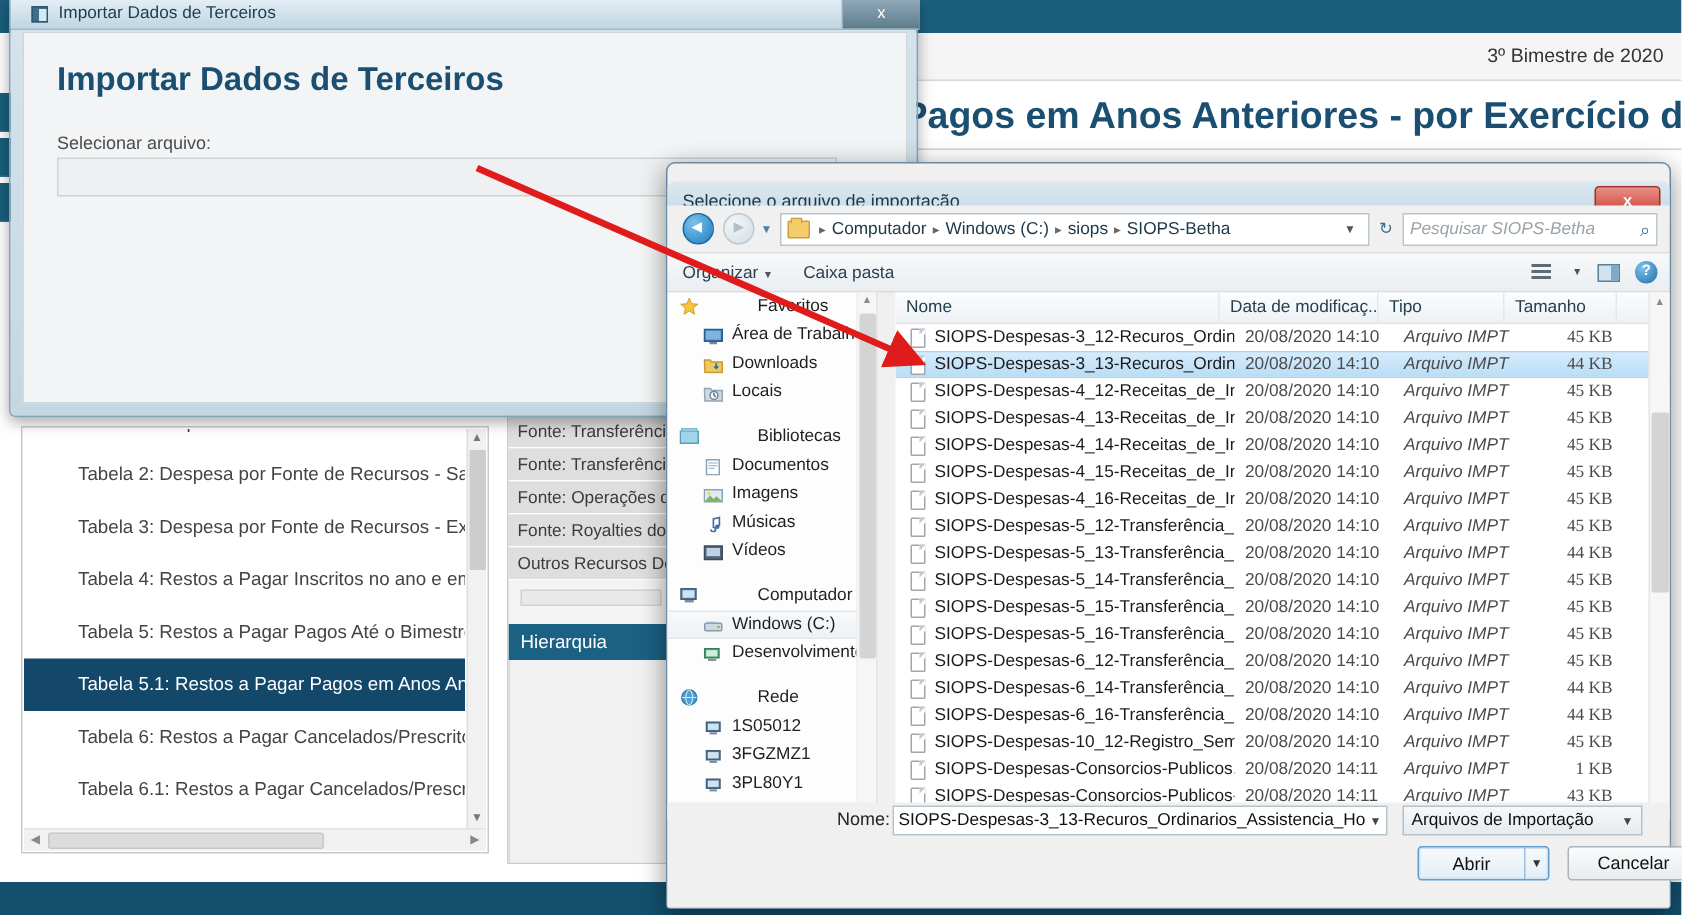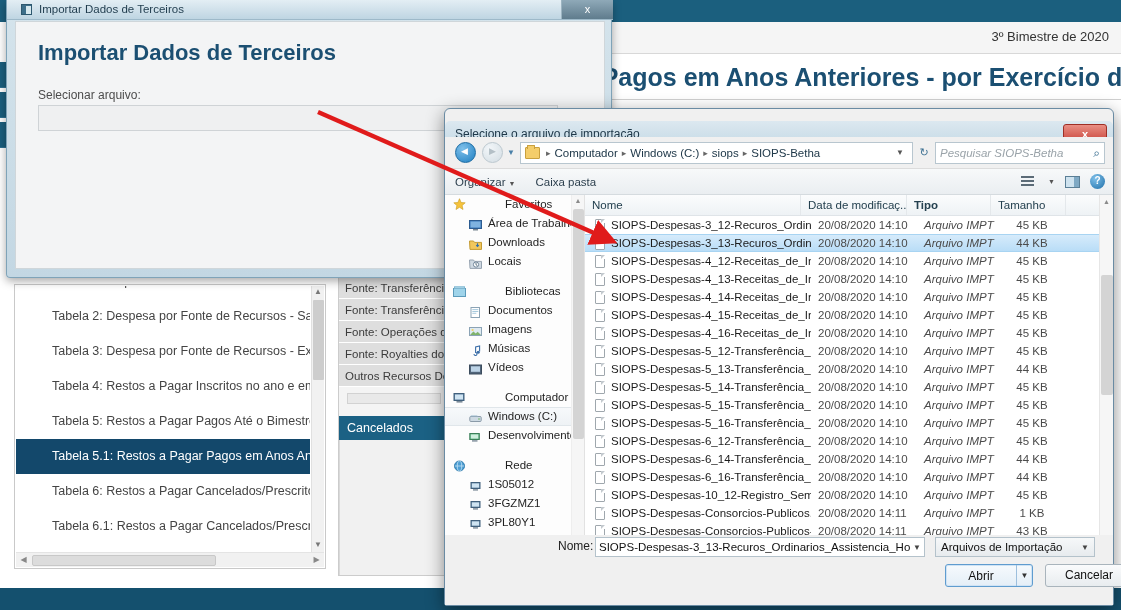--- a/index.html
+++ b/index.html
@@ -206,42 +206,42 @@
   .navitem { height:19px; line-height:19px; padding-left:24px; display:flex; align-items:center;}
   .navitem.sel { background: linear-gradient(to bottom,#f7f9fb,#eef2f5); border-top:1px solid #e0e6ea; border-bottom:1px solid #e0e6ea;}
   .navitem .ico { width:14px; height:12px; margin-right:5px; flex:0 0 14px;}
   .navspace { height:11px; }
 
   .fd-navscroll { position:absolute; left:126px; top:0; width:13px; height:100%; background:#f6f6f6; border-left:1px solid #eee;}
   .fd-navscroll .ar { height:13px; text-align:center; font-size:7px; color:#8a8a8a; line-height:12px;}
   .fd-navscroll .ar.bot { position:absolute; bottom:0; width:100%;}
   .fd-navscroll .thumb { position:absolute; left:1px; top:14px; width:11px; height:230px; background:#d4d4d4; border-radius:2px;}
 
-  .fd-list { position:absolute; left:140px; top:0; right:0; height:100%; background:#fff; overflow:hidden;}
+  .fd-list { position:absolute; left:152px; top:0; right:0; height:100%; background:#fff; overflow:hidden;}
   .lst-head {
     height:21px; background: linear-gradient(to bottom,#fbfcfd,#eef2f5);
     border-bottom:1px solid #dfe4e8; display:flex; font-size:11.5px; color:#24404f;
   }
   .lst-head div { line-height:21px; padding-left:7px; border-right:1px solid #e4e8eb; overflow:hidden; white-space:nowrap;}
   .col-name { width:216px; }
   .col-date { width:106px; }
-  .col-type { width:84px;font-weight:bold; }
+  .col-type { width:84px; }
   .col-size { width:75px; }
   .lst-rows { position:relative; }
   .frow { height:18px; display:flex; font-size:11.5px; color:#1b1b1b; align-items:center;}
   .frow.sel { background: linear-gradient(to bottom,#d6ebfb,#b9ddf7); border-top:1px solid #a8d4f2; border-bottom:1px solid #a8d4f2;}
   .fileicon {
     width:10px; height:13px; background:#fff; border:1px solid #9fa7ad; margin-left:10px; margin-right:6px;
     position:relative; flex:0 0 10px; border-radius:1px;
   }
   .fileicon::after{content:"";position:absolute;right:-1px;top:-1px;border-width:0 0 4px 4px;border-style:solid;border-color:transparent transparent #fff #c3c9ce;}
   .f-name { width:200px; white-space:nowrap; overflow:hidden; }
   .f-date { width:106px; padding-left:7px; color:#4b4b4b; white-space:nowrap;}
   .f-type { width:84px; padding-left:7px; color:#4b4b4b; white-space:nowrap;font-style:italic;}
-  .f-size { width:62px; text-align:center; color:#4b4b4b; white-space:nowrap;}
+  .f-size { width:62px; text-align:right; color:#4b4b4b; white-space:nowrap;font-family:Liberation Serif, serif;}
 
   .fd-listscroll { position:absolute; right:0; top:0; width:14px; height:100%; background:#f6f6f6; border-left:1px solid #e6e6e6;}
   .fd-listscroll .ar { height:14px; text-align:center; font-size:7px; color:#8a8a8a; line-height:13px;}
   .fd-listscroll .ar.bot { position:absolute; bottom:0; width:100%;}
   .fd-listscroll .thumb { position:absolute; left:1px; top:80px; width:12px; height:120px; background:#d4d4d4; border-radius:2px;}
 
   .fd-bottom { position:absolute; left:0; bottom:0; width:100%; height:70px; background:#f0f0f0;}
   .nome-lbl { position:absolute; left:113px; top:4px; font-size:12px; color:#222;}
   .nome-field {
     position:absolute; left:150px; top:2px; width:330px; height:20px;
@@ -333,21 +333,21 @@
       </div>
     </div>
 
     <div class="panel-mid">
       <div class="fonte-row">Fonte: Transferências</div>
       <div class="fonte-row">Fonte: Transferências</div>
       <div class="fonte-row">Fonte: Operações de</div>
       <div class="fonte-row">Fonte: Royalties do Pe</div>
       <div class="fonte-row">Outros Recursos Dest</div>
       <div class="mid-hscroll"></div>
-      <div class="hier-header">Cancelados</div>
+      <div class="hier-header">Hierarquia</div>
       <div class="hier-body"></div>
     </div>
 
     <div class="app-footer"></div>
   </div>
 
   <div class="imp-win">
     <div class="imp-titlebar">
       <span class="ico"></span>
       <span class="imp-title-text">Importar Dados de Terceiros</span>

